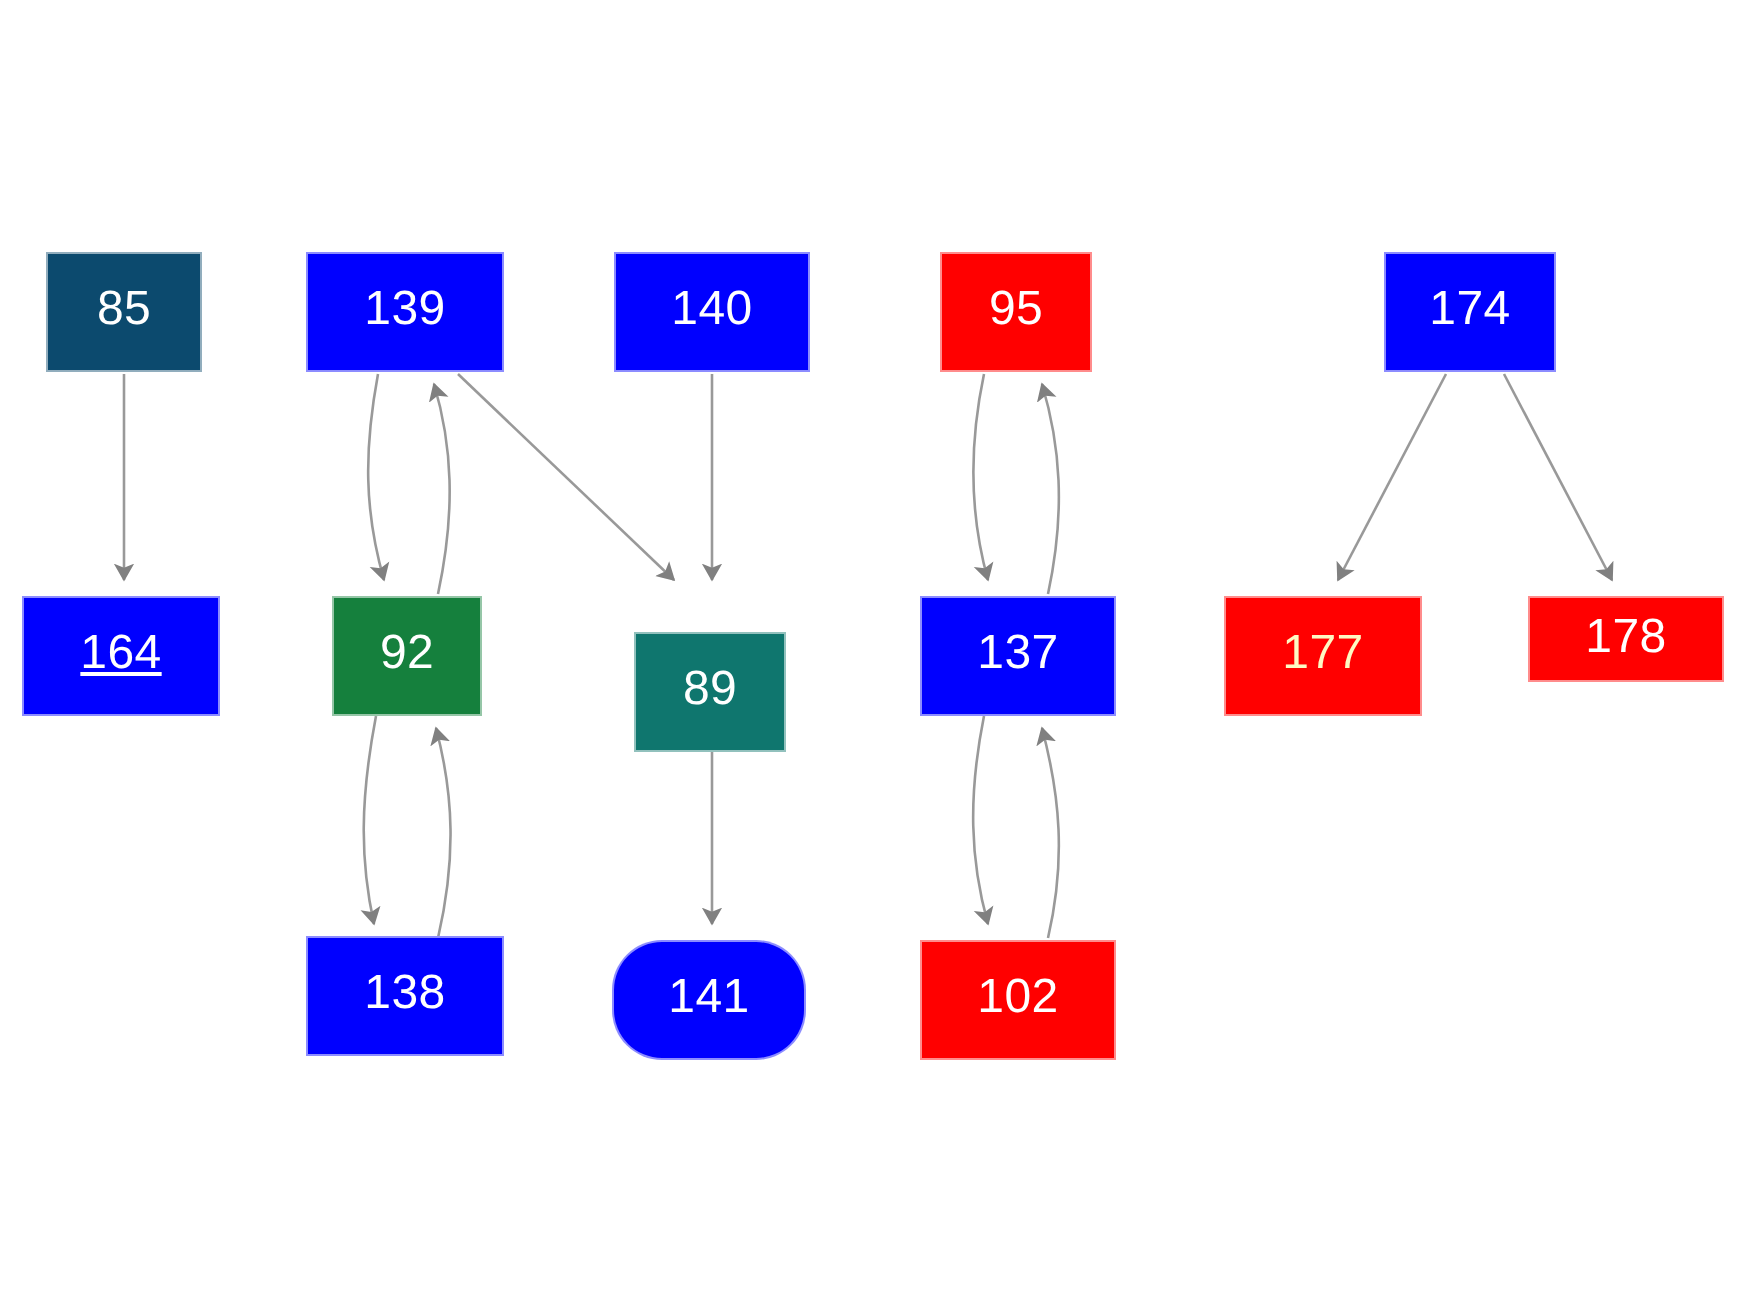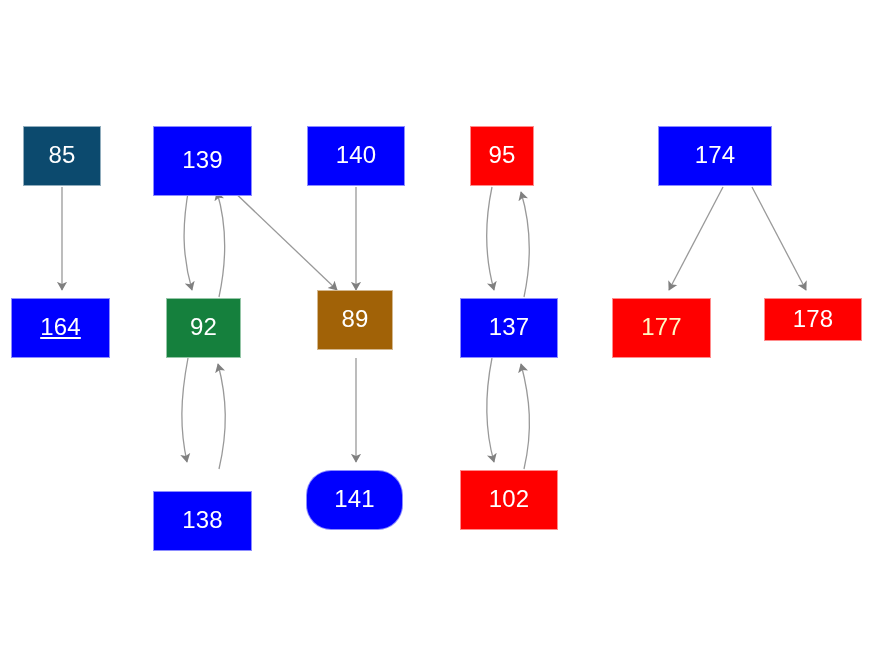--- a/index.html
+++ b/index.html
@@ -68,51 +68,51 @@
         <path d="M 492,358 C 484,398 485,430 494,462" fill="none" stroke="#999999" stroke-width="1.3" marker-end="url(#arrowhead)"></path>
         <path d="M 524,469 C 533,430 530,398 521,364" fill="none" stroke="#999999" stroke-width="1.3" marker-end="url(#arrowhead)"></path>
         <path d="M 723,187 L 669,290" fill="none" stroke="#999999" stroke-width="1.3" marker-end="url(#arrowhead)"></path>
         <path d="M 752,187 L 806,290" fill="none" stroke="#999999" stroke-width="1.3" marker-end="url(#arrowhead)"></path>
       </g>
   </svg>
   <div id="nodes-layer">
       <div class="node" style="left: 23px; top: 126px; width: 78px; height: 60px; background: #0c4a6e; color: rgb(255, 255, 255);">
         <span class="node-label">85</span>
       </div>
-      <div class="node" style="left: 153px; top: 126px; width: 99px; height: 70px; background: rgb(0, 0, 255); color: rgb(255, 255, 255);">
+      <div class="node" style="left: 153px; top: 126px; width: 99px; height: 60px; background: rgb(0, 0, 255); color: rgb(255, 255, 255);">
         <span class="node-label">139</span>
       </div>
       <div class="node" style="left: 307px; top: 126px; width: 98px; height: 60px; background: rgb(0, 0, 255); color: rgb(255, 255, 255);">
         <span class="node-label">140</span>
       </div>
-      <div class="node" style="left: 470px; top: 126px; width: 64px; height: 60px; background: rgb(255, 0, 0); color: rgb(255, 255, 255);">
+      <div class="node" style="left: 470px; top: 126px; width: 76px; height: 60px; background: rgb(255, 0, 0); color: rgb(255, 255, 255);">
         <span class="node-label">95</span>
       </div>
-      <div class="node" style="left: 658px; top: 126px; width: 114px; height: 60px; background: rgb(0, 0, 255); color: rgb(255, 255, 255);">
+      <div class="node" style="left: 692px; top: 126px; width: 86px; height: 60px; background: rgb(0, 0, 255); color: rgb(255, 255, 255);">
         <span class="node-label">174</span>
       </div>
       <div class="node" style="left: 11px; top: 298px; width: 99px; height: 60px; background: rgb(0, 0, 255); color: rgb(255, 255, 255); text-decoration: underline;">
         <span class="node-label">164</span>
       </div>
       <div class="node" style="left: 166px; top: 298px; width: 75px; height: 60px; background: #15803d; color: rgb(255, 255, 255);">
         <span class="node-label">92</span>
       </div>
-      <div class="node" style="left: 317px; top: 290px; width: 76px; height: 60px; background: #a16207; color: rgb(255, 255, 255);">
+      <div class="node" style="left: 317px; top: 316px; width: 76px; height: 60px; background: #0f766e; color: rgb(255, 255, 255);">
         <span class="node-label">89</span>
       </div>
       <div class="node" style="left: 460px; top: 298px; width: 98px; height: 60px; background: rgb(0, 0, 255); color: rgb(255, 255, 255);">
         <span class="node-label">137</span>
       </div>
       <div class="node" style="left: 612px; top: 298px; width: 99px; height: 60px; background: rgb(255, 0, 0); color: #fef9c3;">
         <span class="node-label">177</span>
       </div>
       <div class="node" style="left: 764px; top: 298px; width: 98px; height: 43px; background: rgb(255, 0, 0); color: rgb(255, 255, 255);">
         <span class="node-label">178</span>
       </div>
-      <div class="node" style="left: 153px; top: 491px; width: 99px; height: 60px; background: rgb(0, 0, 255); color: rgb(255, 255, 255);">
+      <div class="node" style="left: 153px; top: 468px; width: 99px; height: 60px; background: rgb(0, 0, 255); color: rgb(255, 255, 255);">
         <span class="node-label">138</span>
       </div>
       <div class="node" style="left: 306px; top: 470px; width: 97px; height: 60px; background: rgb(0, 0, 255); color: rgb(255, 255, 255); border-radius: 25px;">
         <span class="node-label">141</span>
       </div>
       <div class="node" style="left: 460px; top: 470px; width: 98px; height: 60px; background: rgb(255, 0, 0); color: rgb(255, 255, 255); align-items: center;">
         <span class="node-label">102</span>
       </div>
     </div>
 </div>

